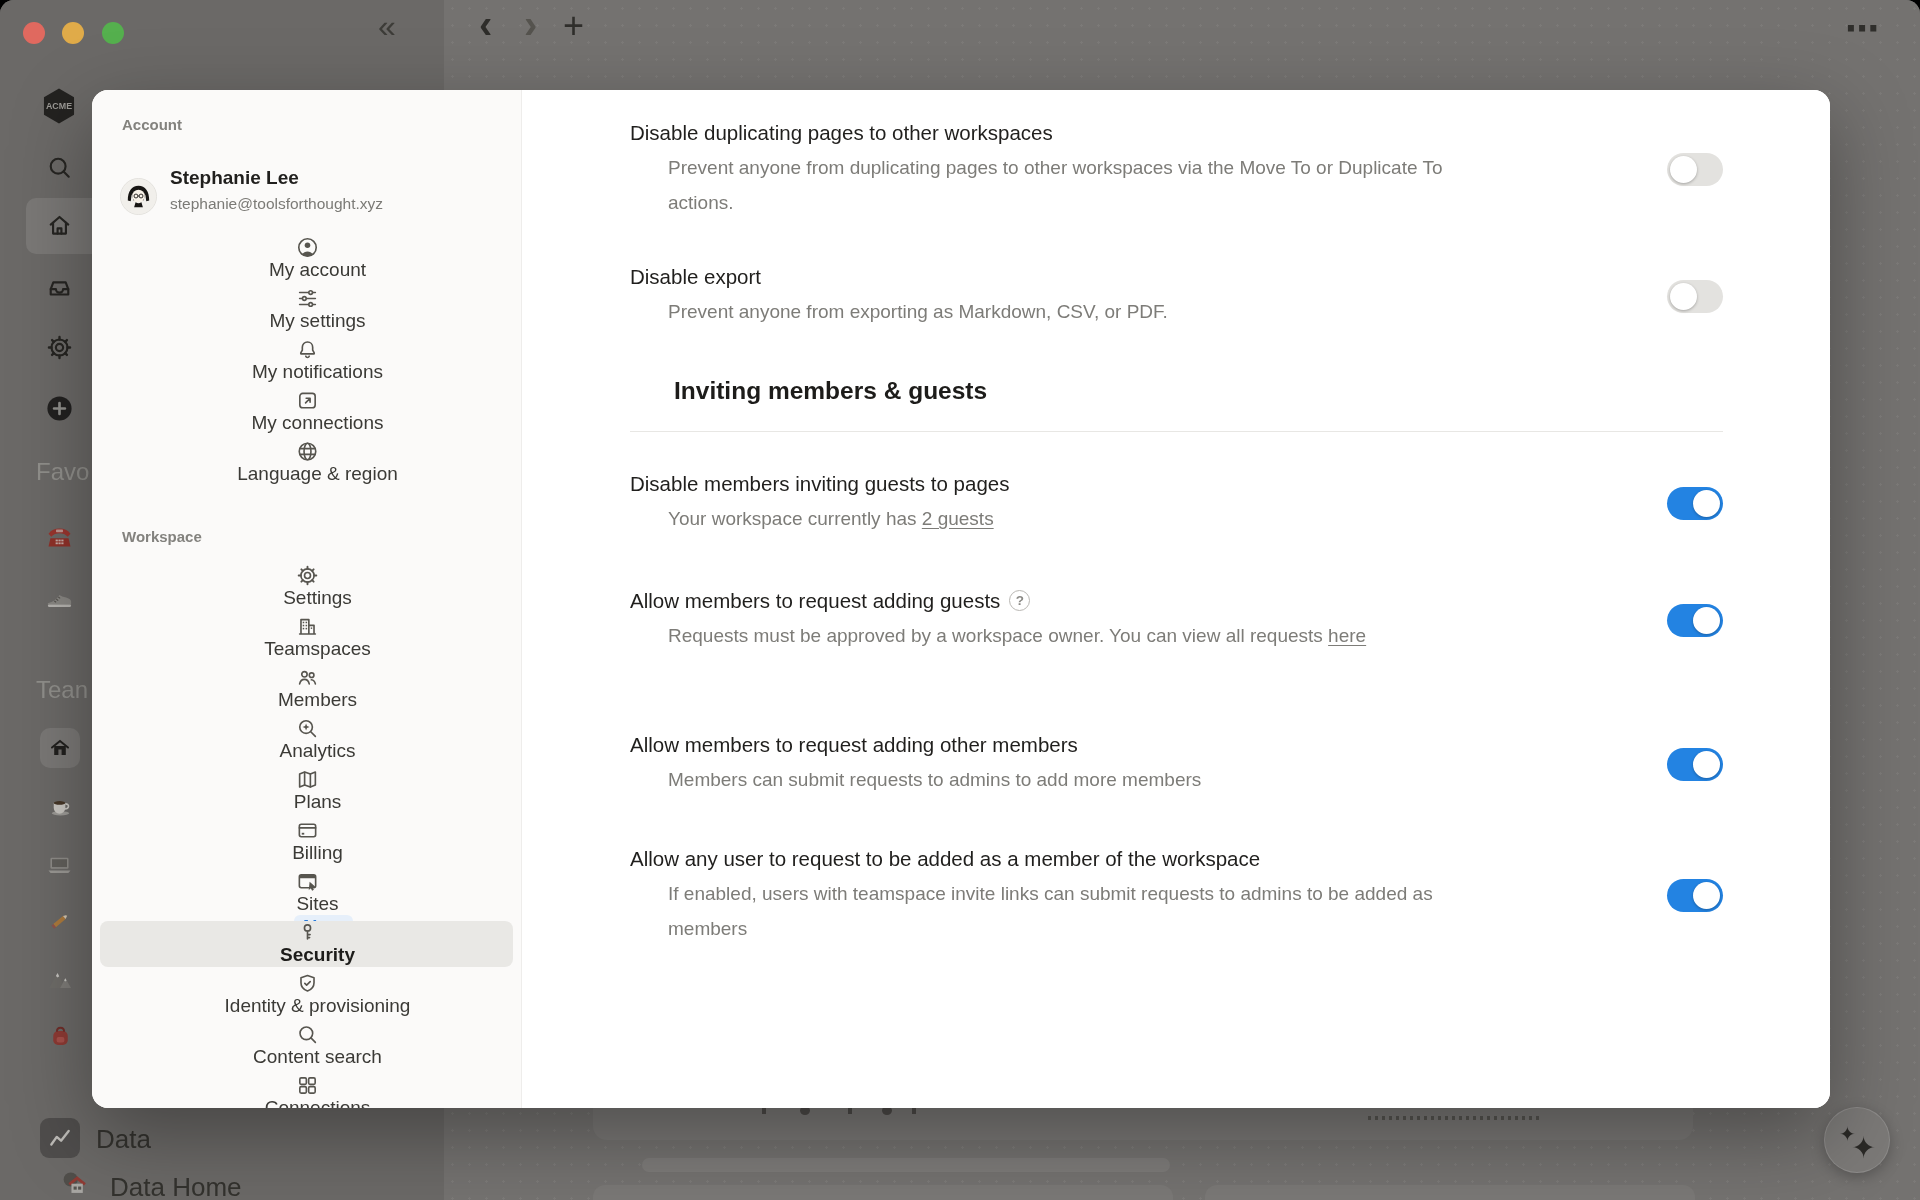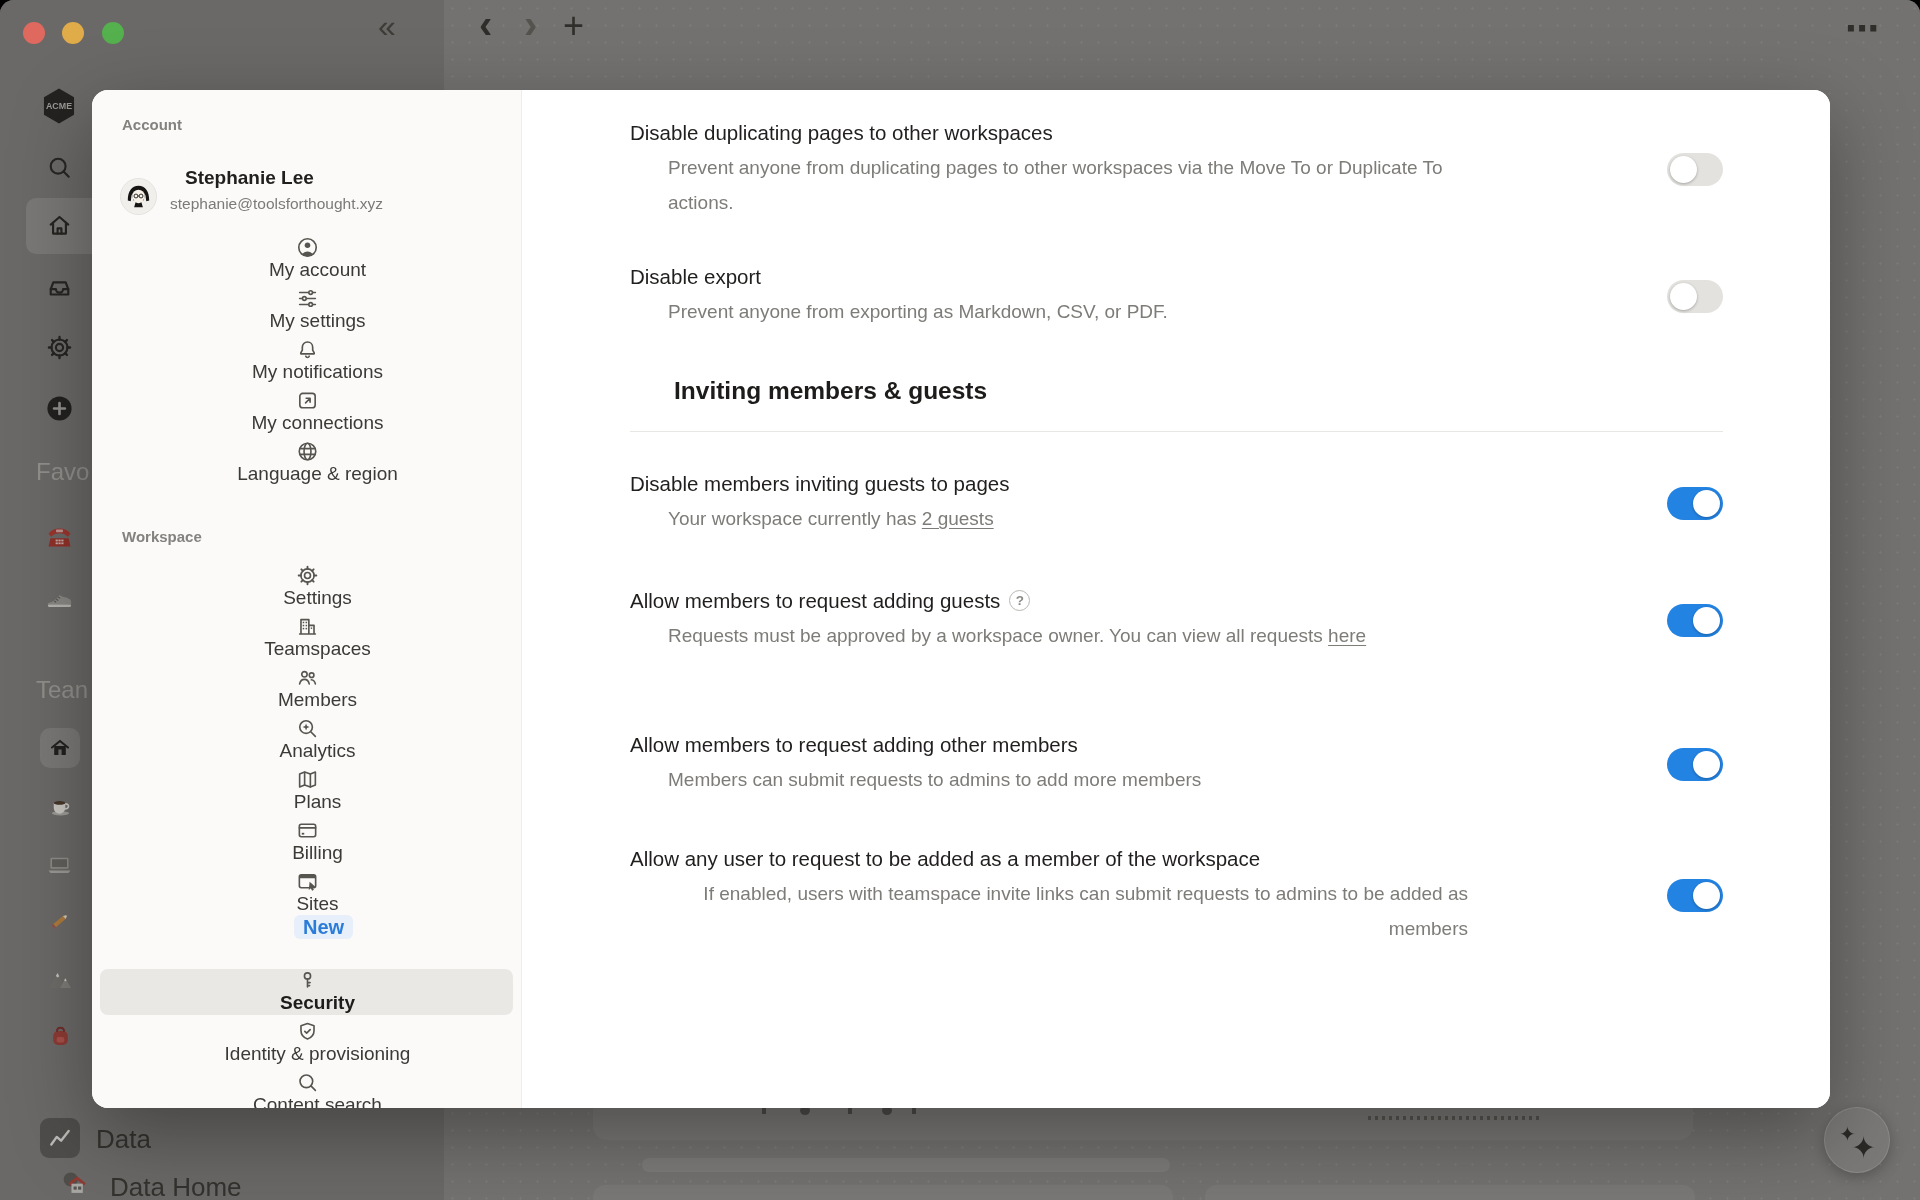--- a/index.html
+++ b/index.html
@@ -31,28 +31,28 @@
     color:#2a2926;}
   .sparkle-btn .s1{position:absolute;left:14px;top:14px;font-size:20px;}
   .sparkle-btn .s2{position:absolute;left:26px;top:22px;font-size:30px;}
 
   
   .modal{position:absolute;left:92px;top:90px;width:1738px;height:1018px;background:#fff;
          border-radius:16px;overflow:hidden;box-shadow:0 26px 80px rgba(0,0,0,0.35);}
   .modal-side{position:absolute;left:0;top:0;width:430px;height:100%;background:#fbfaf9;
               border-right:1px solid #eeedeb;}
   .side-label{position:absolute;left:30px;font-size:15px;font-weight:700;color:#83827e;}
-  .user-name{position:absolute;left:78px;top:76px;font-size:19px;font-weight:700;color:#201f1d;line-height:24px;margin-left:15px;}
+  .user-name{position:absolute;left:78px;top:76px;font-size:19px;font-weight:700;color:#201f1d;line-height:24px;}
   .user-email{position:absolute;left:78px;top:104px;font-size:15.5px;color:#7b7a76;line-height:20px;}
   .avatar{position:absolute;left:28px;top:88px;width:37px;height:37px;border-radius:50%;
           background:#f3f1ed;border:1px solid #e4e2de;overflow:hidden;}
   .side-list{position:absolute;left:8px;right:8px;display:flex;flex-direction:column;gap:5px;}
   .side-item{display:flex;align-items:center;height:46px;padding-left:22px;border-radius:8px;
              color:#3b3a36;font-size:19px;cursor:pointer;flex-direction:column;}
-  .side-item.selected{background:#e9e8e5;font-weight:700;color:#1d1c1a;margin-top:48px;}
+  .side-item.selected{background:#e9e8e5;font-weight:700;color:#1d1c1a;}
   .nicon{width:23px;height:23px;stroke:#57554f;stroke-width:1.7;fill:none;
          stroke-linecap:round;stroke-linejoin:round;flex:none;margin-right:21px;}
   .nicon .f{fill:#57554f;stroke:none;}
   .badge{margin-left:12px;font-size:20px;font-weight:700;color:#2b7cd9;background:#e6effa;
          border-radius:6px;padding:2px 9px;line-height:20px;}
 
   .modal-main{position:absolute;left:430px;top:0;right:0;bottom:0;background:#fff;}
   .setting-row{position:absolute;left:108px;width:1093px;display:flex;align-items:center;}
   .row-text{flex:1;}
   .row-title{font-size:20.5px;color:#201f1d;line-height:27px;display:flex;align-items:center;}
@@ -424,21 +424,21 @@
         <div class="setting-row" style="top:641px;">
           <div class="row-text">
             <div class="row-title">Allow members to request adding other members</div>
             <div class="row-desc">Members can submit requests to admins to add more members</div>
           </div>
           <div class="toggle on">
               <div class="knob"></div>
             </div>
         </div>
 
-        <div class="setting-row" style="top:755px;text-align:right;">
+        <div class="setting-row" style="top:755px;">
           <div class="row-text">
             <div class="row-title">Allow any user to request to be added as a member of the workspace</div>
             <div class="row-desc" style="max-width:800px;">If enabled, users with teamspace invite links can submit requests to admins to be added as members</div>
           </div>
           <div class="toggle on">
               <div class="knob"></div>
             </div>
         </div>
 
       </main>

